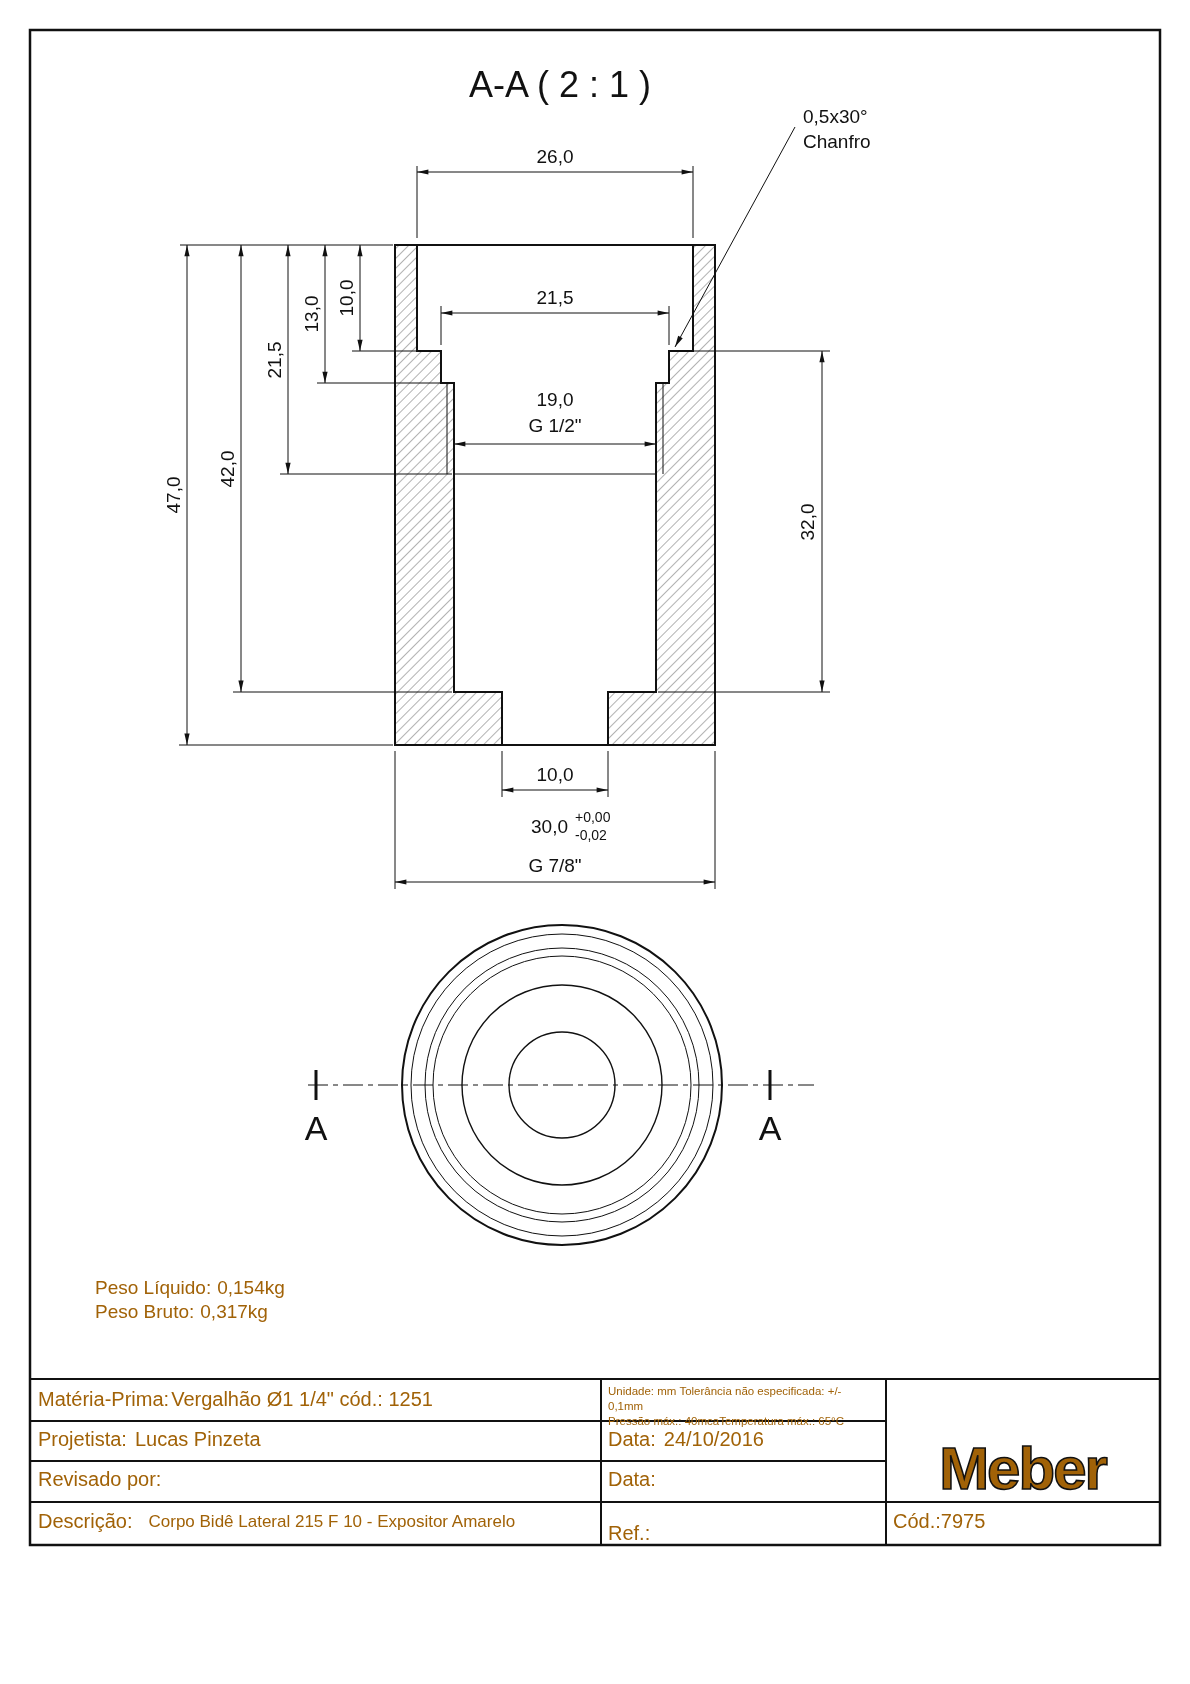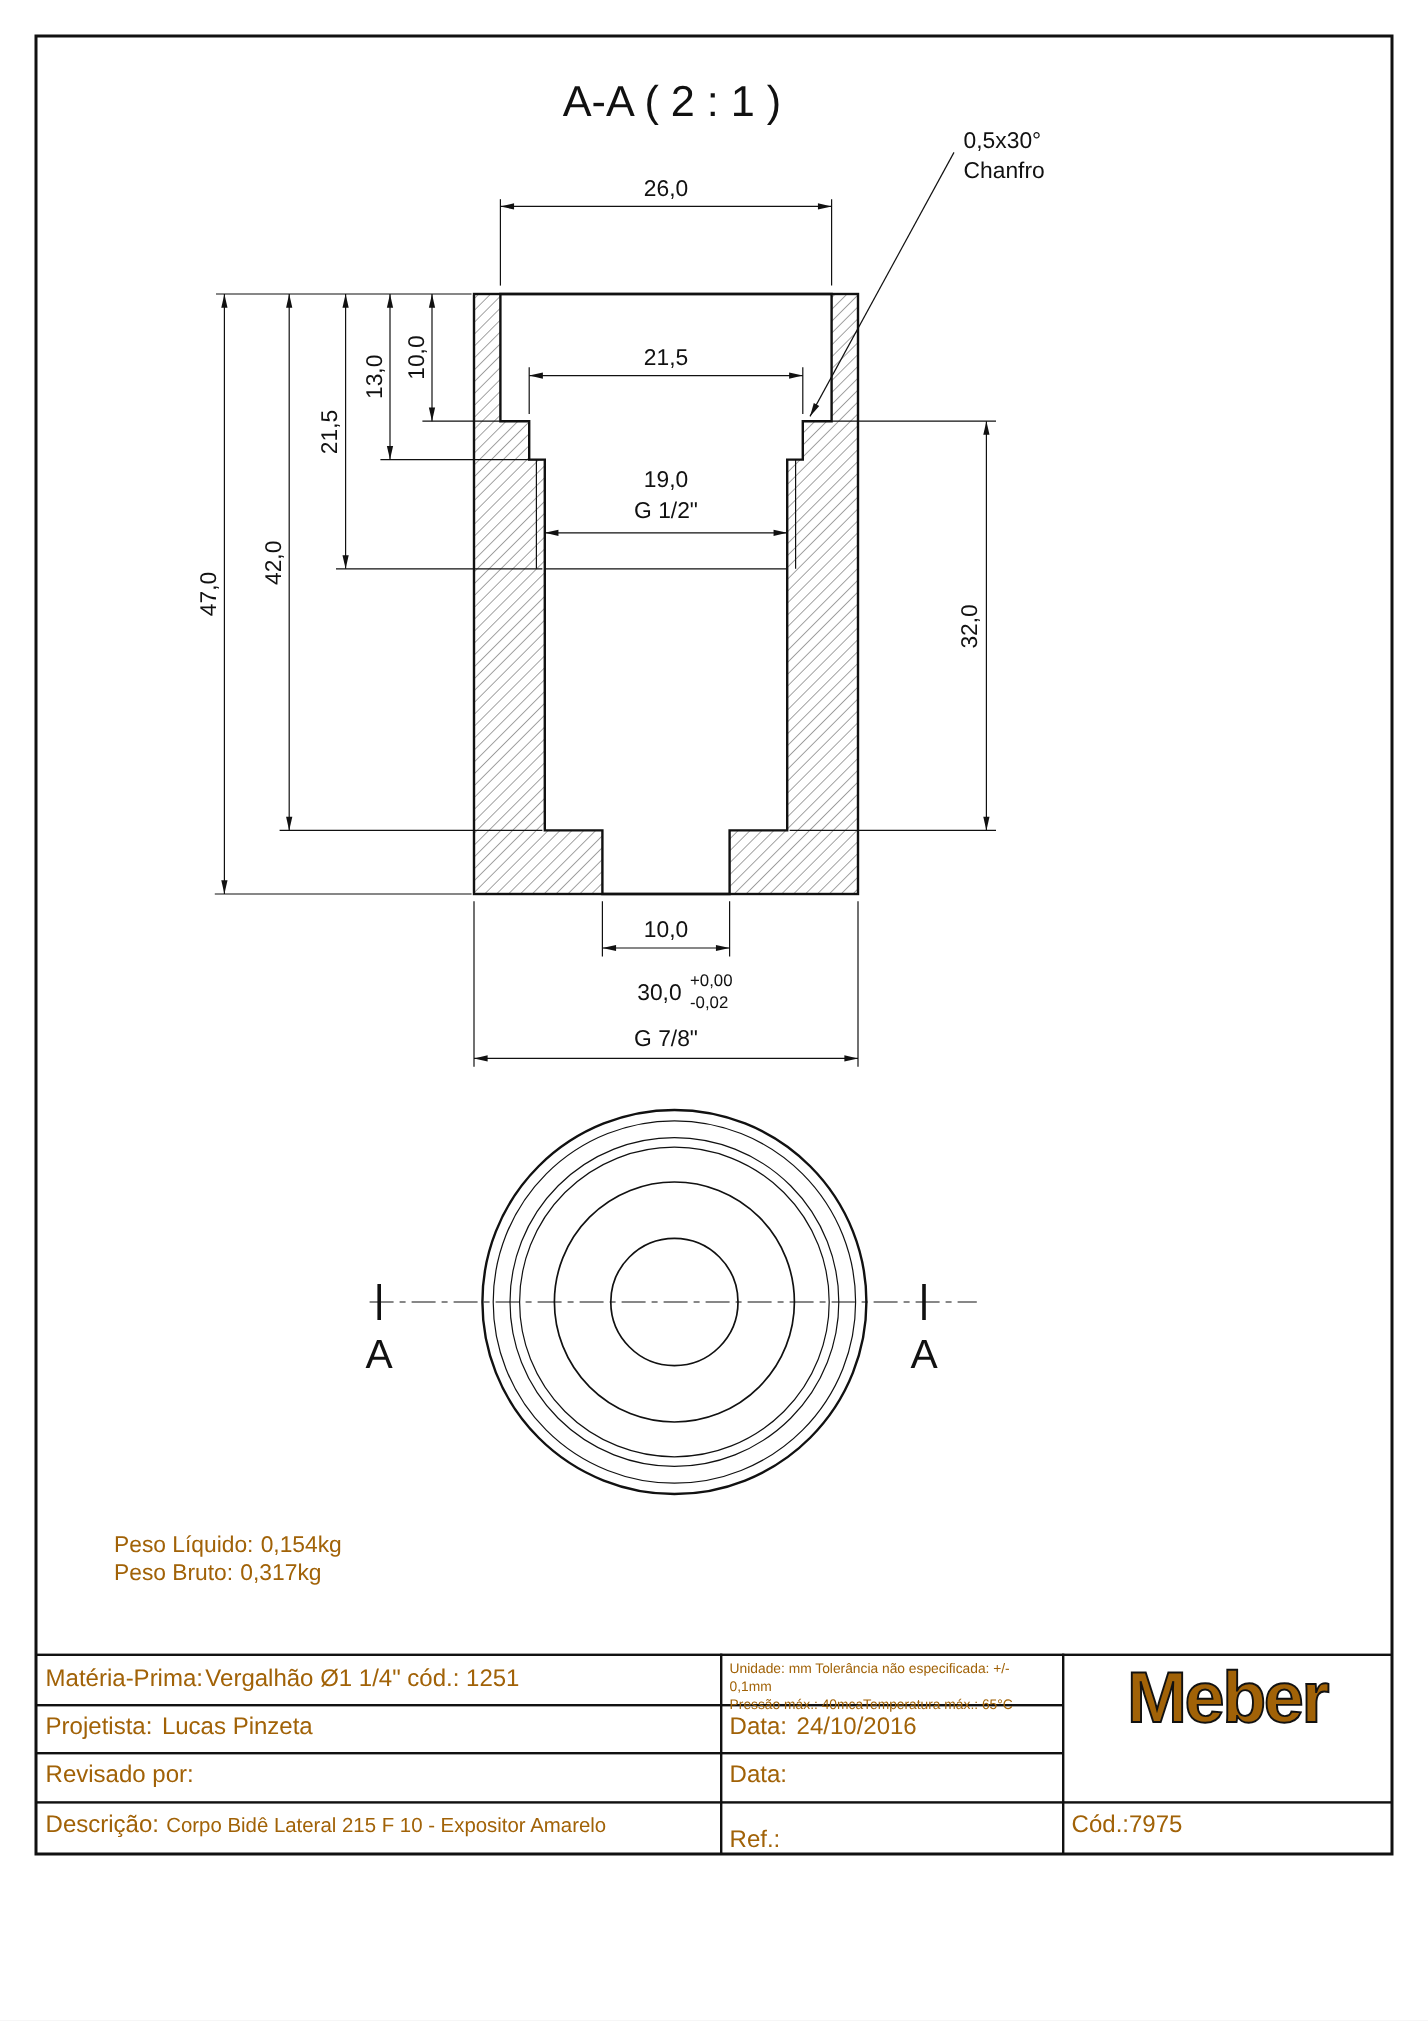--- a/index.html
+++ b/index.html
@@ -13,21 +13,21 @@
   .dim-small { font-size:14px; }
   .sec-mark { font-size:34px; }
   .hline, .vline { position:absolute; background:#111; }
   .tb-text  { position:absolute; font-size:20px; white-space:nowrap; display:flex; gap:8px; align-items:center; }
   .tb-text .val { font-size:20px; }
   .tb-text.desc .val { font-size:17px; }
   .tb-small { position:absolute; font-size:11.5px; line-height:15px; width:268px; }
   .tb-small .row2 { display:flex; }
   .logo-cell {
     position:absolute; left:885px; top:1380px; width:275px; height:123px;
-    display:flex; align-items:flex-start; justify-content:center;
+    display:flex; align-items:flex-end; justify-content:center;
   }
   .logo-text { font-size:60px; font-weight:bold; letter-spacing:-2px; -webkit-text-stroke:1.6px #111; }
   .weights { position:absolute; left:95px; top:1276px; font-size:19px; line-height:24px; }
   .weights div { display:flex; gap:6px; }
 </style>
 </head>
 <body>
 
 <div id="sheet">
 
@@ -170,21 +170,21 @@
       <span class="val">24/10/2016</span>
     </div>
 
     <div class="tb-text" style="left:38px; top:1468px;">
       <span>Revisado por:</span>
     </div>
     <div class="tb-text" style="left:608px; top:1468px;">
       <span>Data:</span>
     </div>
 
-    <div class="tb-text desc" style="left:38px; top:1510px; gap:6px;">
+    <div class="tb-text desc" style="left:38px; top:1510px; gap:16px;">
       <span>Descrição:</span>
       <span class="val">Corpo Bidê Lateral 215  F 10 - Expositor  Amarelo</span>
     </div>
     <div class="tb-text" style="left:608px; top:1510px;margin-top:12px;">
       <span>Ref.:</span>
     </div>
     <div class="tb-text" style="left:893px; top:1510px;">
       <span>Cód.:7975</span>
     </div>
   </div>

